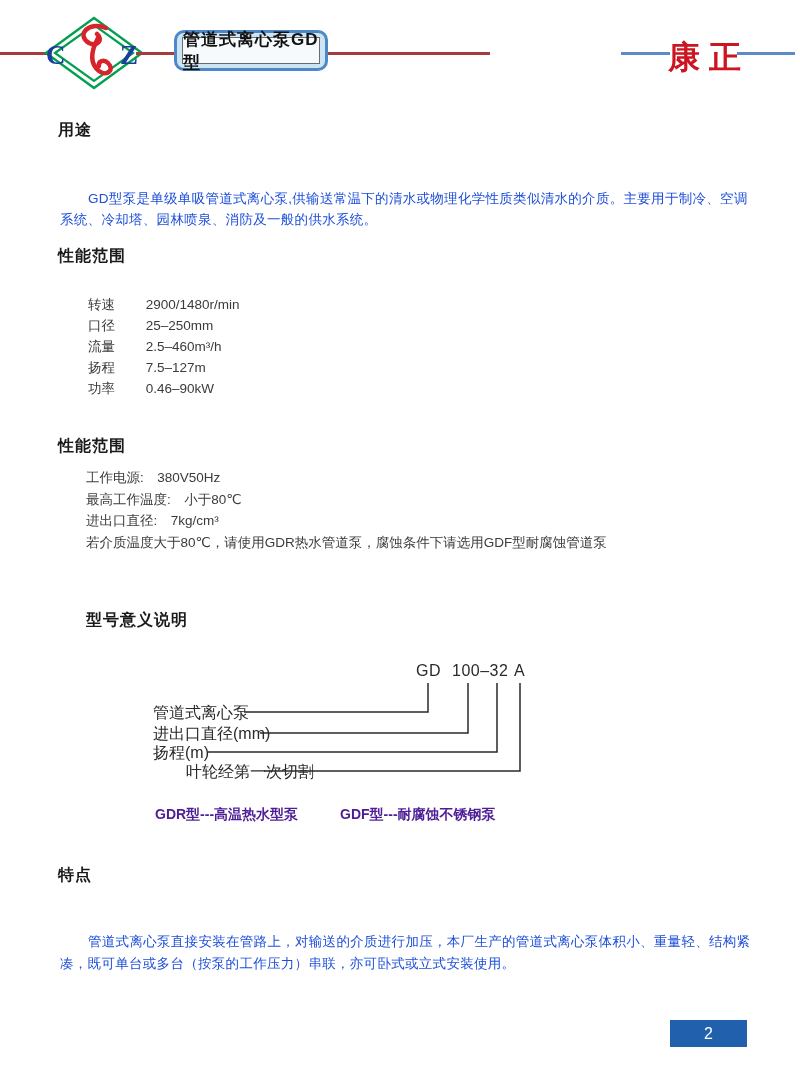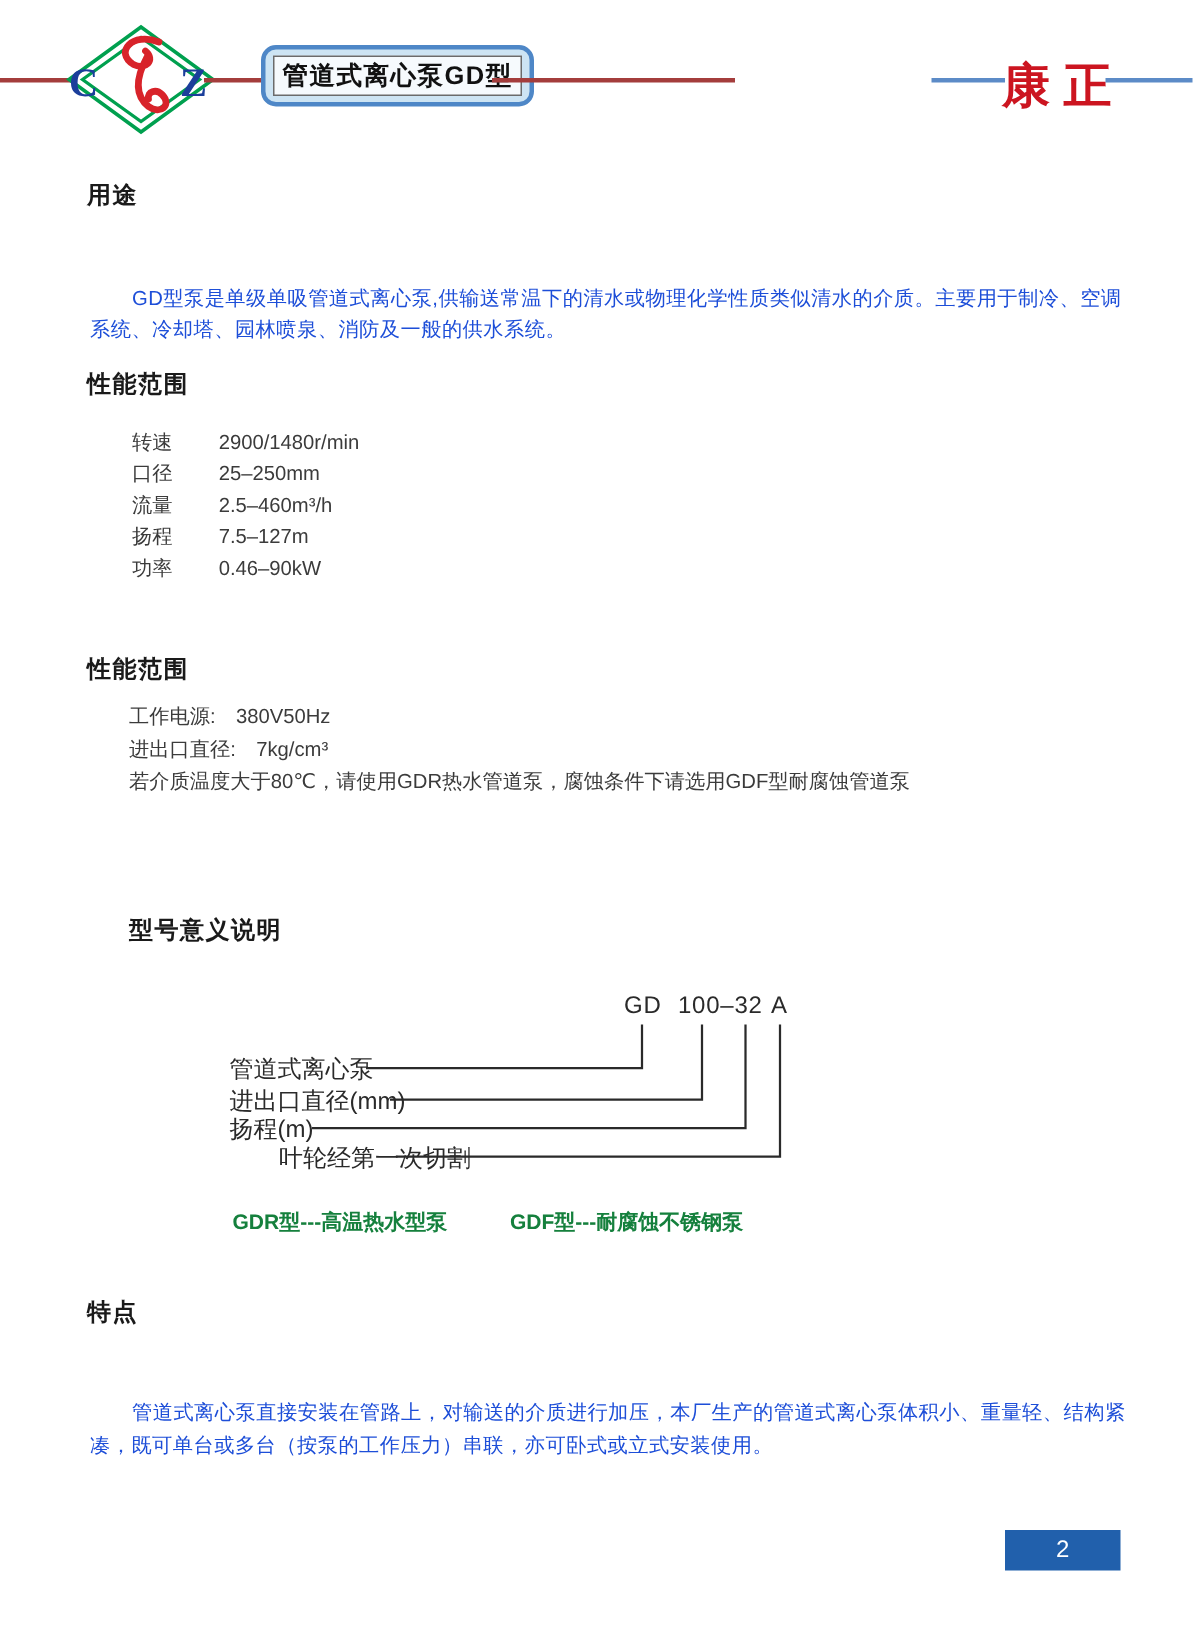--- a/index.html
+++ b/index.html
@@ -12,57 +12,57 @@
   .hline.red  { background:#a43d3c; }
   .hline.blue { background:#5c8bc7; }
   .seg1 { left:0;   width:48px; }
   .seg2 { left:136px; width:40px; }
   .seg3 { left:328px; width:162px; }
   .seg4 { left:621px; width:49px; }
   .seg5 { left:737px; width:58px; }
 
   .logo-svg { position:absolute; left:44px; top:13px; width:100px; height:80px; }
 
-  .badge { position:absolute; left:174px; top:30px; width:182px; height:41px;
+  .badge { position:absolute; left:174px; top:30px; width:154px; height:41px;
            background:#cde4f3; border:3px solid #4e87c7; border-radius:10px; }
   .badge-inner { position:absolute; left:5px; right:5px; top:4px; bottom:4px;
                  background:#f6fafd; border:1px solid #6b6b6b;
                  display:flex; align-items:center; justify-content:center;
                  font-size:17px; font-weight:bold; color:#111; letter-spacing:1px; }
 
   .brand-en { position:absolute; left:489px; top:38px; font-size:27px; font-weight:bold;
               color:#1c3f9e; letter-spacing:2px; }
   .brand-cn { position:absolute; left:668px; top:36px; font-size:32px; font-weight:bold;
               color:#cc1520; letter-spacing:9px; white-space:nowrap; }
 
   
   .heading { position:absolute; font-size:16px; font-weight:bold; color:#1a1a1a;
              letter-spacing:1px; }
   .body-text { position:absolute; font-size:13.5px; color:#1d4ed8; line-height:21px;
                text-indent:28px; width:692px; letter-spacing:0.3px;margin-top:39px; }
 
-  .perf-list { position:absolute; left:88px; top:284px; font-size:13.5px; color:#3b3b3b; }
+  .perf-list { position:absolute; left:88px; top:294px; font-size:13.5px; color:#3b3b3b; }
   .perf-row  { height:21px; line-height:21px; }
   .perf-label{ display:inline-block; width:54px; }
 
   .work-list { position:absolute; left:86px; top:467px; font-size:13.5px; color:#3b3b3b; }
   .work-row  { height:21.5px; line-height:21.5px; }
 
   .model-code { position:absolute; top:662px; font-size:16px; color:#2a2a2a;
                 font-weight:normal; letter-spacing:0.5px; }
   .code-series { left:416px; } .code-size { left:452px; } .code-suffix { left:514px; }
 
   .diagram-svg { position:absolute; left:90px; top:655px; width:460px; height:130px; }
 
   .model-label { position:absolute; left:153px; font-size:16px; color:#2a2a2a;
                  white-space:nowrap; }
   .ml1 { top:703px; } .ml2 { top:724px; } .ml3 { top:743px; } .ml4 { top:762px;padding-left:33px; }
 
   .model-note { position:absolute; top:806px; font-size:14px; font-weight:bold;
-                color:#15803d; white-space:nowrap; }
+                color:#4c1d95; white-space:nowrap; }
   .mn1 { left:155px; } .mn2 { left:340px; }
 
   
   .page-num { position:absolute; left:670px; top:1020px; width:77px; height:27px;
               background:#2160ac; color:#ffffff; font-size:16px;
               display:flex; align-items:center; justify-content:center; }
 </style>
 </head>
 <body>
 
@@ -119,20 +119,21 @@
     </div>
     <div class="perf-row">
       <span class="perf-label">功率</span>
       <span>0.46–90kW</span>
     </div>
   </div>
 
   <div class="heading" style="left:58px; top:436px;">性能范围</div>
   <div class="work-list">
     <div class="work-row">工作电源:　380V50Hz</div>
+    <div class="work-row">最高工作温度:　小于80℃</div>
     <div class="work-row">进出口直径:　7kg/cm³</div>
     <div class="work-row">若介质温度大于80℃，请使用GDR热水管道泵，腐蚀条件下请选用GDF型耐腐蚀管道泵</div>
   </div>
 
   <div class="heading" style="left:58px; top:610px;margin-left:28px;">型号意义说明</div>
 
   <span class="model-code code-series">GD</span>
   <span class="model-code code-size">100–32</span>
   <span class="model-code code-suffix">A</span>
 

